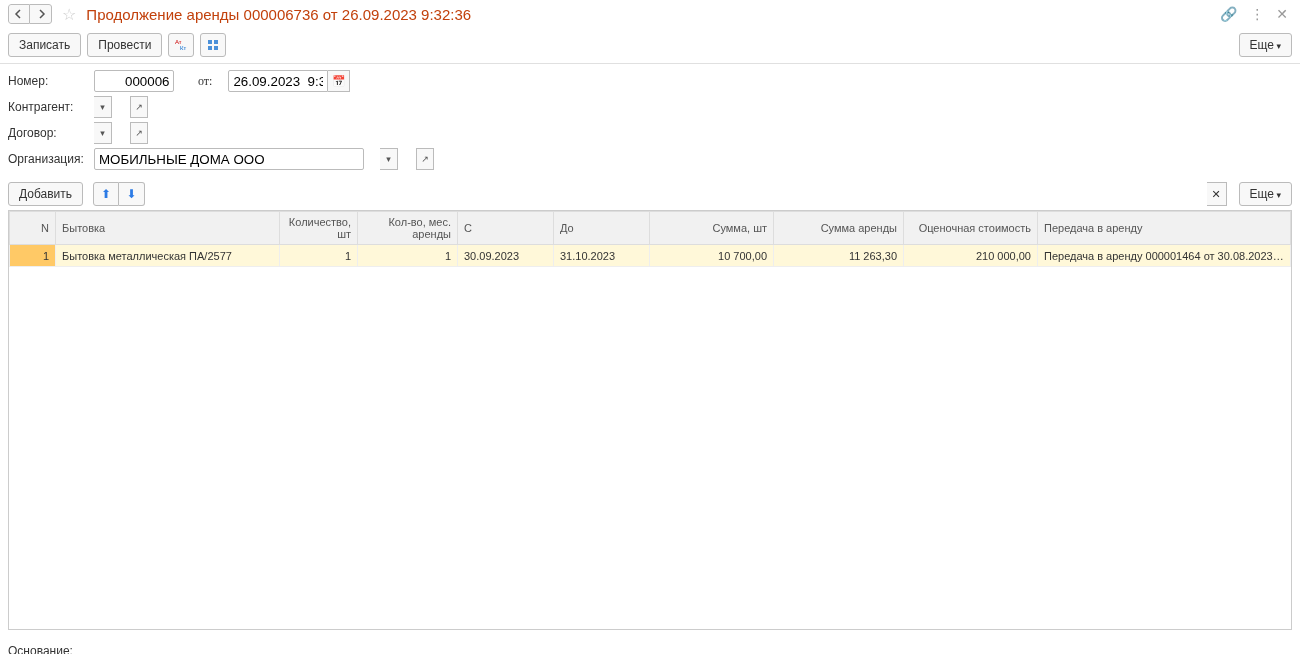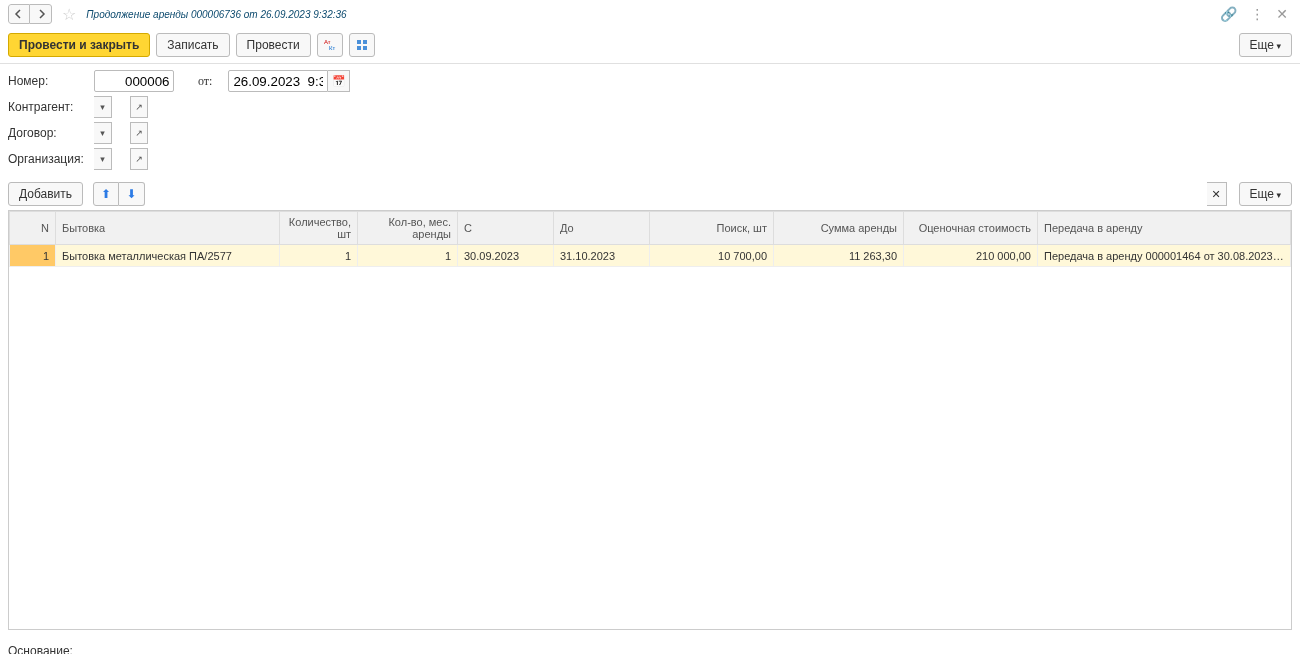--- a/index.html
+++ b/index.html
@@ -28,21 +28,21 @@
       display: inline-flex;
       align-items: center;
       justify-content: center;
       cursor: pointer;
     }
     .nav-btn svg { width: 10px; height: 10px; fill: #555; }
     .nav-group { display: flex; border-radius: 3px; overflow: hidden; }
     .nav-group .nav-btn:first-child { border-top-right-radius:0; border-bottom-right-radius:0; }
     .nav-group .nav-btn:last-child { border-left: none; border-top-left-radius:0; border-bottom-left-radius:0; }
     .star-icon { color: #ccc; font-size: 16px; margin: 0 6px; cursor: pointer; }
-    .page-title { font-size: 10px; color: #0c4a6e; flex: 1; font-style: italic; }
+    .page-title { font-size: 15px; color: #c2410c; flex: 1; }
     .title-icons { display: flex; gap: 12px; align-items: center; padding-right: 4px; }
     .title-icons span { color: #999; cursor: pointer; font-size: 14px; }
     
     .toolbar {
       display: flex;
       align-items: center;
       padding: 4px 8px 6px 8px;
       gap: 6px;
       border-bottom: 1px solid #e0e0e0;
     }
@@ -160,21 +160,20 @@
   <span class="star-icon">☆</span>
   <div class="page-title">Продолжение аренды 000006736 от 26.09.2023 9:32:36</div>
   <div class="title-icons">
     <span>🔗</span>
     <span>⋮</span>
     <span>✕</span>
   </div>
 </div>
 
 <div class="toolbar">
-  <button class="btn btn-primary">Провести и закрыть</button>
   <button class="btn">Записать</button>
   <button class="btn">Провести</button>
   <button class="btn btn-icon">
     <svg width="14" height="14" viewBox="0 0 14 14">
       <text x="1" y="6" font-size="6" fill="#c00">Ат</text>
       <text x="6" y="12" font-size="6" fill="#06c">Кт</text>
     </svg>
   </button>
   <button class="btn btn-icon">
     <svg width="14" height="14" viewBox="0 0 14 14">
@@ -203,20 +202,21 @@
     <div class="field-dd-btn">▾</div>
     <div class="field-open-btn">↗</div>
   </div>
   <div class="field-row">
     <div class="field-label">Договор:</div>
     <div class="field-dd-btn">▾</div>
     <div class="field-open-btn">↗</div>
   </div>
   <div class="field-row">
     <div class="field-label">Организация:</div>
+    <input class="field-input w270" value="МОБИЛЬНЫЕ ДОМА ООО" style="">
     <div class="field-dd-btn">▾</div>
     <div class="field-open-btn">↗</div>
   </div>
 </div>
 
 <div class="table-toolbar">
   <button class="btn">Добавить</button>
   <div class="arrow-group">
     <button class="btn btn-icon">
         <span class="arrow-up-icn">⬆</span>
@@ -247,21 +247,21 @@
       <col>
     </colgroup>
     <thead>
       <tr>
         <th class="num">N</th>
         <th>Бытовка</th>
         <th class="num">Количество, шт</th>
         <th class="num">Кол-во, мес. аренды</th>
         <th>С</th>
         <th>До</th>
-        <th class="num">Поиск, шт</th>
+        <th class="num">Сумма, шт</th>
         <th class="num">Сумма аренды</th>
         <th class="num">Оценочная стоимость</th>
         <th>Передача в аренду</th>
       </tr>
     </thead>
     <tbody>
       <tr class="sel">
         <td class="num">1</td>
         <td>Бытовка металлическая ПА/2577</td>
         <td class="num">1</td>

